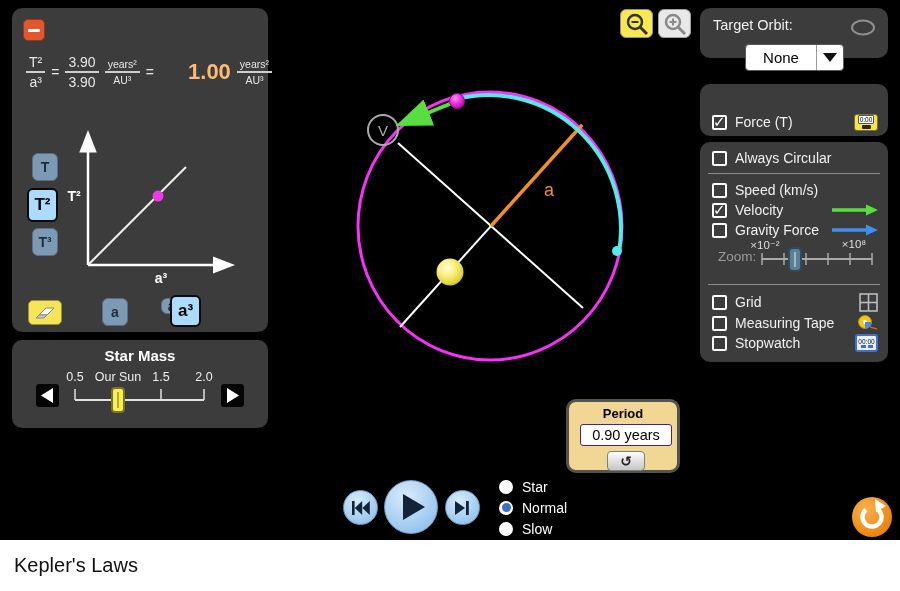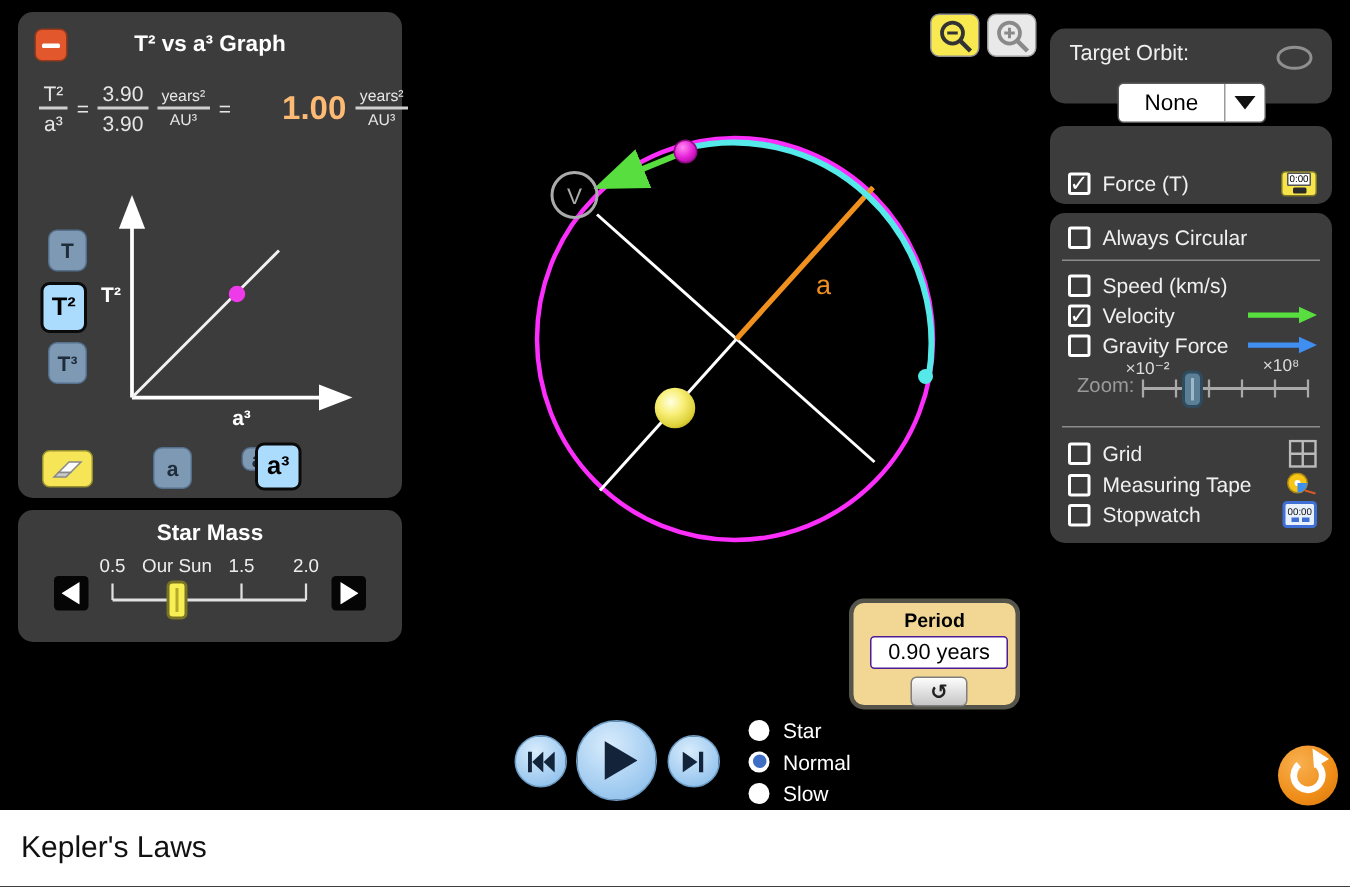--- a/index.html
+++ b/index.html
@@ -55,21 +55,21 @@
   #smThumb::after { content:''; position:absolute; left:50%; top:3px; bottom:3px;
     width:2px; background:#b5ab28; transform:translateX(-50%); }
 
   
   .magBtn { position:absolute; top:9px; width:33px; height:29px; border-radius:6px;
     display:flex; align-items:center; justify-content:center; cursor:pointer; }
   #zoomOutBtn { left:620px; background:#f7e94f; border:1px solid #8f8f8f; }
   #zoomInBtn  { left:658px; background:#e9e9e9; border:1px solid #9f9f9f; }
 
   
-  #targetOrbitPanel { left:700px; top:19px; width:188px; height:50px; }
+  #targetOrbitPanel { left:700px; top:8px; width:188px; height:50px; }
   .toLabel { position:absolute; left:13px; top:9px; color:#f0f0f0; font-size:14.5px; }
   .combo { position:absolute; left:45px; top:36px; width:99px; height:27px;
     background:#fff; border:1px solid #5a5a5a; border-radius:4px;
     display:flex; align-items:stretch; cursor:pointer; }
   .comboText { flex:1; display:flex; align-items:center; justify-content:center;
     color:#000; font-size:15px; }
   .comboSep { width:1px; background:#9a9a9a; }
   .comboArrowBox { width:26px; display:flex; align-items:center; justify-content:center; }
   .comboArrow { width:0; height:0; border-left:7px solid transparent;
     border-right:7px solid transparent; border-top:9px solid #111; }
@@ -178,21 +178,20 @@
   <line style="pointer-events:auto" x1="457" y1="101" x2="403" y2="123" stroke="#58df3f" stroke-width="4" marker-end="url(#greenHead)"></line>
   <circle style="pointer-events:auto" cx="383" cy="130" r="15" fill="none" stroke="#ababab" stroke-width="2"></circle>
   <text x="383" y="136" fill="#ababab" font-size="15" text-anchor="middle">V</text>
   <circle style="pointer-events:auto" cx="457" cy="101" r="7.5" fill="url(#planetGrad)" stroke="#8c0d82" stroke-width="1"></circle>
 </svg>
 
 <div class="panel" id="graphPanel">
   <div class="minusBtn">
     <div class="bar"></div>
   </div>
-  <div class="gpTitle">T² vs a³ Graph</div>
 
   <div class="equation">
     <span class="frac">
       <span class="fn">T²</span>
       <span class="fd">a³</span>
     </span>
     <span>=</span>
     <span class="frac">
       <span class="fn">3.90</span>
       <span class="fd">3.90</span>

